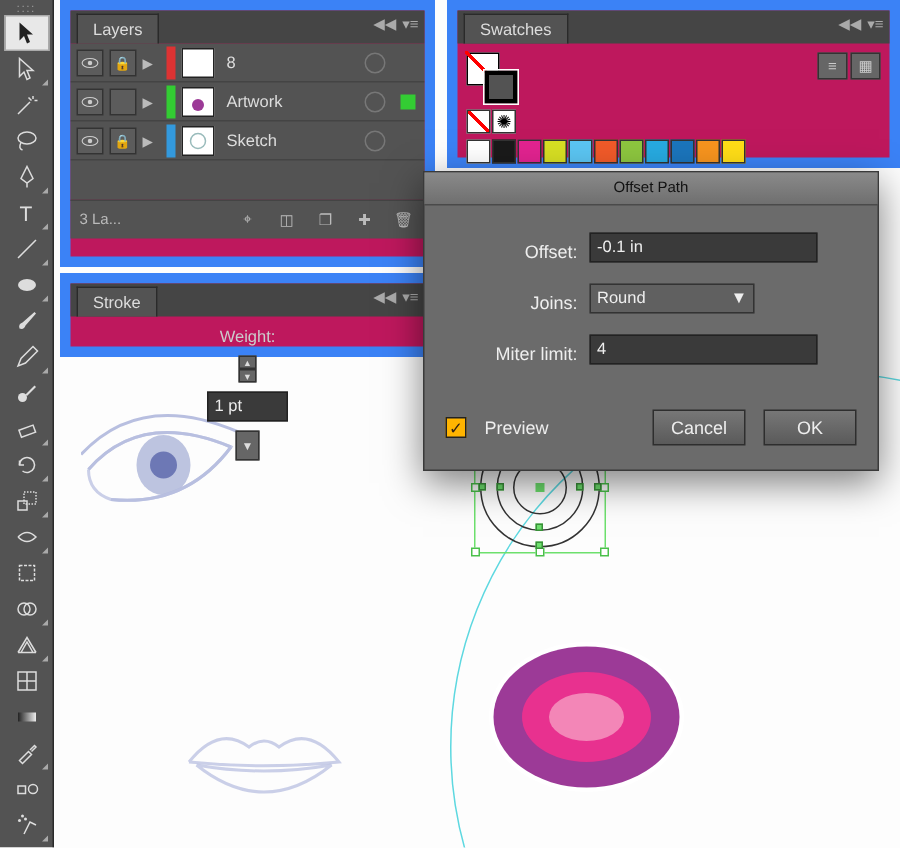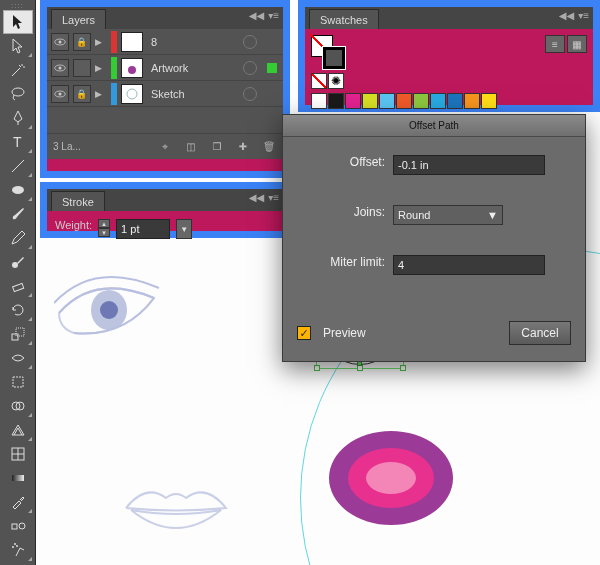--- a/index.html
+++ b/index.html
@@ -32,21 +32,21 @@
   .layer-row .arrow { width:12px; color:#bbb; font-size:9px;}
   .layer-row .color { width:6px; height:22px; }
   .layer-row .thumb { width:22px; height:20px; background:#fff; border:1px solid #222; display:flex;align-items:center;justify-content:center; font-size:9px; color:#888;}
   .layer-row .name { flex:1; padding-left:4px; color:#ddd; font-size:11px;}
   .layer-row .target { width:14px; height:14px; border:1px solid #777; border-radius:50%; margin-right:6px;}
   .layer-row .sel { width:10px; height:10px; margin-right:6px;}
   .layers-body { height: 104px; overflow:hidden; background:#535353;}
 
   
   #stroke { left:40px; top:182px; width:250px; height:56px; z-index:5;}
-  .stroke-body { padding:8px; display:flex; gap:6px;}
+  .stroke-body { padding:8px; display:flex; align-items:center; gap:6px;flex-direction:column;}
   .field { background:#3a3a3a; border:1px solid #222; color:#eee; height:20px; font-size:11px; padding:0 4px;}
   .stepper { display:flex; flex-direction:column; }
   .stepper div { width:12px; height:9px; background:#666; border:1px solid #333; font-size:7px; color:#ddd; display:flex; align-items:center; justify-content:center;}
   .dropdown-arrow { width:16px;height:20px;background:#666;border:1px solid #333;display:flex;align-items:center;justify-content:center;color:#ddd;font-size:8px;}
 
   
   #swatches { left:298px; top:0; width:302px; height:112px; z-index:4;}
   .swatch-body { padding:6px; }
   .swatch-top { display:flex; align-items:flex-start; justify-content:space-between;}
   .fillstroke { position:relative; width:34px; height:34px;}
@@ -58,21 +58,21 @@
   .swatch-row { display:flex; gap:1px; margin-top:4px;}
   .swatch-row .sw { width:16px;height:16px; border:1px solid #333;}
   .sw.none { background:#fff; position:relative;}
   .sw.none::after{content:"";position:absolute;inset:0;background:linear-gradient(to top right, transparent 44%, red 44%, red 56%, transparent 56%);}
   .sw.reg { background:#fff; display:flex;align-items:center;justify-content:center; color:#000; font-size:12px;}
 
   
   .dialog { position:absolute; left:282px; top:114px; width:304px; background:#6b6b6b; border:1px solid #3a3a3a; box-shadow: 0 8px 24px rgba(0,0,0,0.5); z-index:20; }
   .dialog-title { height:22px; background: linear-gradient(#8a8a8a,#6f6f6f); color:#111; text-align:center; font-size:10px; line-height:22px; border-bottom:1px solid #4a4a4a;}
   .dialog-body { padding:18px 16px 6px 16px;}
-  .dlg-row { display:flex; align-items:flex-start; margin-bottom:30px; gap:8px;}
+  .dlg-row { display:flex; align-items:flex-end; margin-bottom:14px; gap:8px;}
   .dlg-row label { width:86px; text-align:right; color:#eee; font-size:12px;}
   .dlg-row .field { flex:0 0 110px; height:20px;}
   .dlg-row .select { flex:0 0 110px; height:20px; background:#606060; border:1px solid #333; color:#eee; display:flex; align-items:center; justify-content:space-between; padding:0 4px; font-size:11px;}
   .dialog-footer { display:flex; align-items:center; padding:10px 14px 16px; gap:12px;}
   .checkbox { width:14px;height:14px; background:#ffb400; border:1px solid #222; color:#321; font-size:11px; display:flex;align-items:center;justify-content:center;}
   .btn { width:62px; height:24px; background: linear-gradient(#777,#5a5a5a); border:1px solid #2e2e2e; color:#eee; font-size:12px; display:flex;align-items:center;justify-content:center;}
   .dialog-footer .spacer { flex:1; }
 
   
   .canvas { position:absolute; left:36px; top:238px; right:0; bottom:0; background:#fdfdfd; z-index:1;}
@@ -505,14 +505,15 @@
     <div class="dlg-row">
       <label>Miter limit:</label>
       <input class="field" value="4" style="">
     </div>
   </div>
   <div class="dialog-footer">
     <div class="checkbox">✓</div>
     <span style="color:#eee;font-size:12px">Preview</span>
     <div class="spacer"></div>
     <div class="btn">Cancel</div>
+    <div class="btn">OK</div>
   </div>
 </div>
 
 </body></html>

